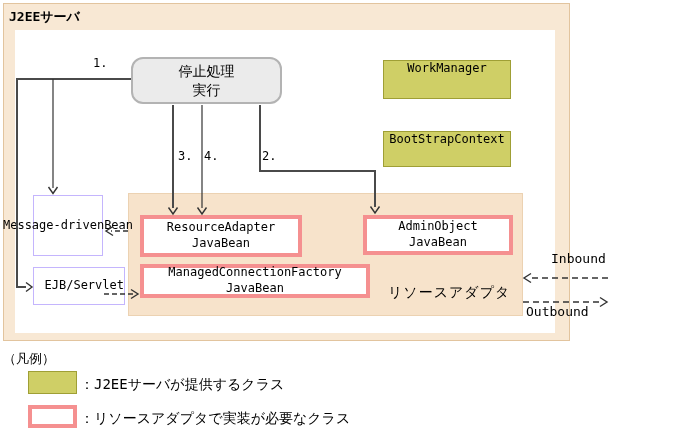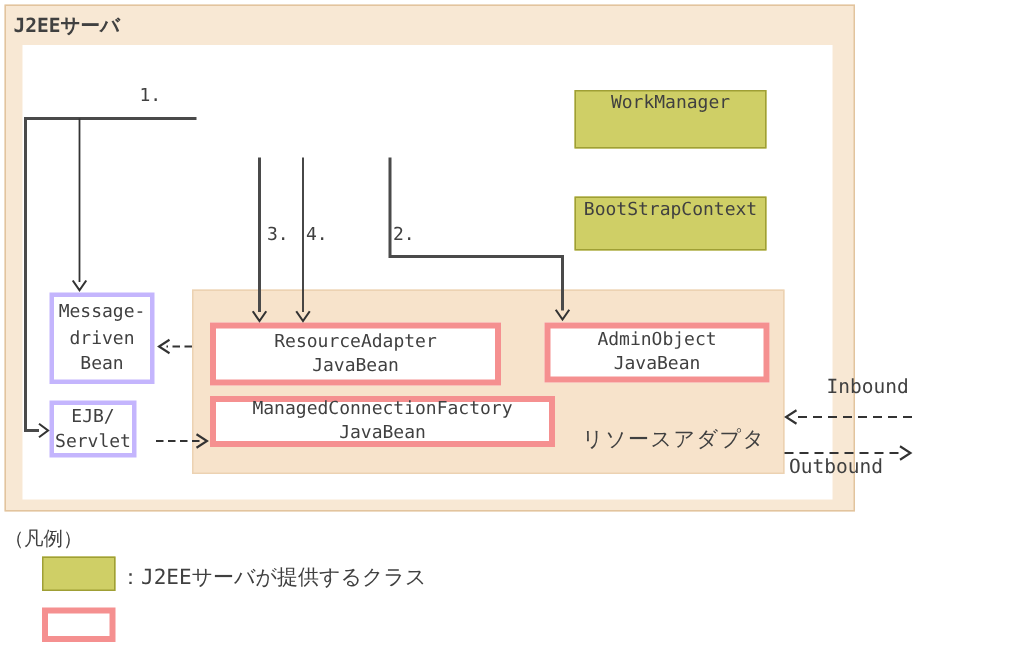--- a/index.html
+++ b/index.html
@@ -1,18 +1,18 @@
 <!DOCTYPE html>
 <html><head>
 <meta charset="utf-8">
 <style>
   html,body{margin:0;padding:0;background:#fff;}
   *{box-sizing:border-box;}
   .stage{position:relative;width:675px;height:439px;background:#fff;overflow:hidden;
-         font-family:"DejaVu Sans Mono","Liberation Mono",monospace;color:#404040;}
+         font-family:"DejaVu Sans Mono","Liberation Mono",monospace;color:#000000;}
   .abs{position:absolute;}
 
   
   .server-box{left:3px;top:3px;width:567px;height:338px;background:#f8e8d4;border:1px solid #e2c49e;}
   .server-label{left:9px;top:8px;font-size:13px;font-weight:bold;}
   .inner-white{left:15px;top:30px;width:540px;height:303px;background:#ffffff;}
 
   
   .ra-area{left:128px;top:193px;width:395px;height:123px;background:#f7e3cb;border:1px solid #ecd2b2;}
   .ra-label{left:388px;top:284px;font-size:14px;letter-spacing:1px;}
@@ -22,30 +22,30 @@
             border-radius:12px;display:flex;flex-direction:column;align-items:center;justify-content:center;
             font-size:14px;line-height:1.35;}
 
   
   .olive{background:#cfcf66;border:1px solid #9f9f35;display:flex;align-items:flex-start;justify-content:center;
          font-size:12px;}
   .wm-box{left:383px;top:60px;width:128px;height:39px;}
   .bsc-box{left:383px;top:131px;width:128px;height:36px;}
 
   
-  .plain{background:#ffffff;border:3px solid #c4b5fd;display:flex;flex-direction:column;
+  .plain{background:#ffffff;border:1px solid #c4b5fd;display:flex;flex-direction:row;
          align-items:center;justify-content:center;font-size:12px;line-height:1.45;}
   .mdb-box{left:33px;top:195px;width:70px;height:61px;}
-  .ejb-box{left:33px;top:267px;width:58px;height:38px;}
+  .ejb-box{left:33px;top:267px;width:92px;height:38px;justify-content:flex-end;}
   .eis-box{left:608px;top:258px;width:58px;height:60px;font-size:13px;}
 
   
   .bean{background:#ffffff;border:4px solid #f59090;display:flex;flex-direction:column;
         align-items:center;justify-content:center;font-size:12px;line-height:1.3;}
-  .rab-box{left:140px;top:215px;width:194px;height:42px;}
+  .rab-box{left:140px;top:215px;width:162px;height:42px;}
   .mcf-box{left:140px;top:264px;width:230px;height:34px;}
   .aob-box{left:363px;top:215px;width:150px;height:40px;}
 
   
   .num{font-size:12px;}
   .n1{left:93px;top:56px;}  .n3{left:178px;top:149px;}
   .n4{left:204px;top:149px;} .n2{left:262px;top:149px;}
   .flow{font-size:13px;}
   .inbound{left:551px;top:251px;} .outbound{left:526px;top:304px;}
 
@@ -63,20 +63,24 @@
 
 <div class="stage">
 
   <div class="abs server-box"></div>
   <div class="abs inner-white"></div>
   <div class="abs server-label">J2EEサーバ</div>
 
   <div class="abs ra-area"></div>
   <div class="abs ra-label">リソースアダプタ</div>
 
+  <div class="abs stop-box">
+    <span>停止処理</span>
+    <span>実行</span>
+  </div>
 
   <div class="abs olive wm-box">
     <span>WorkManager</span>
   </div>
   <div class="abs olive bsc-box">
     <span>BootStrapContext</span>
   </div>
 
   <div class="abs plain mdb-box">
     <span>Message-</span>
@@ -137,14 +141,15 @@
   <div class="abs num n4">4.</div>
   <div class="abs num n2">2.</div>
 
   <div class="abs flow inbound">Inbound</div>
   <div class="abs flow outbound">Outbound</div>
 
   <div class="abs legend-title">（凡例）</div>
   <div class="abs lg-swatch1"></div>
   <div class="abs lg-label lg-l1">：J2EEサーバが提供するクラス</div>
   <div class="abs lg-swatch2"></div>
+  <div class="abs lg-label lg-l2">：リソースアダプタで実装が必要なクラス</div>
 
 </div>
 
 </body></html>

